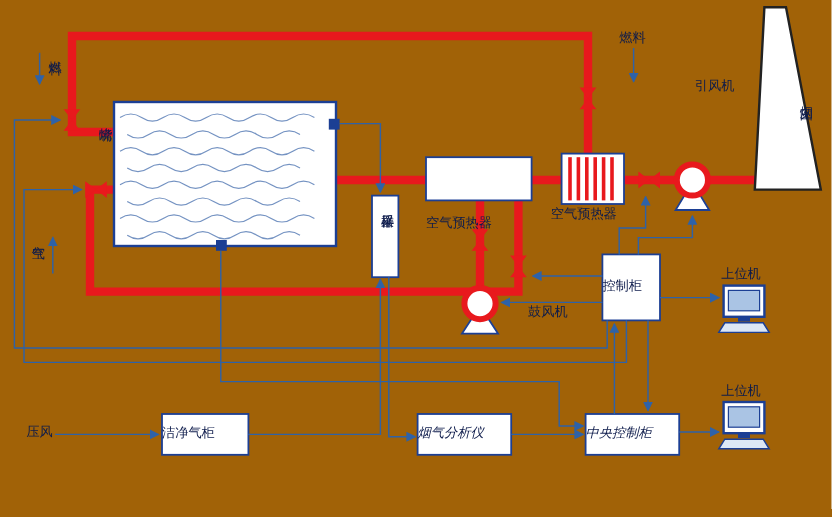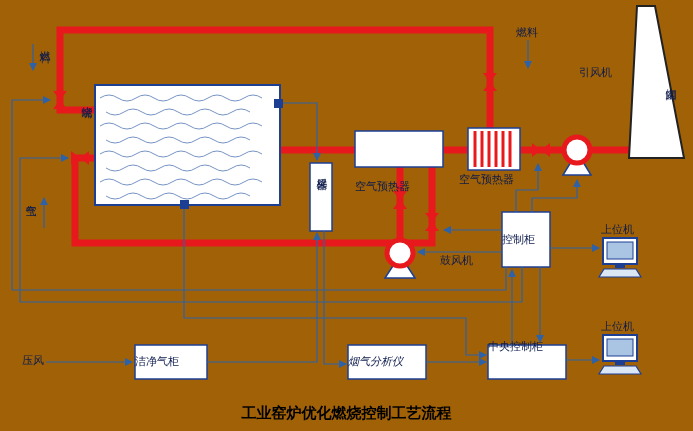--- a/index.html
+++ b/index.html
@@ -155,17 +155,16 @@
 <div class="lbl v" style="left:664px;top:80px;">烟囱</div>
 <div class="lbl" style="left:440px;top:254px;">鼓风机</div>
 <div class="lbl c" style="left:502px;top:233px;width:52px;">控制柜</div>
 
 <div class="lbl c" style="left:601px;top:223px;width:40px;">上位机</div>
 <div class="lbl c" style="left:601px;top:320px;width:40px;">上位机</div>
 
 <div class="lbl" style="left:22px;top:354px;">压风</div>
 <div class="lbl c" style="left:135px;top:355px;width:72px;">洁净气柜</div>
 <div class="lbl c" style="left:348px;top:355px;width:62px;font-style:italic;">烟气分析仪</div>
-<div class="lbl c" style="left:488px;top:340px;width:98px;">中央控制柜</div>
+<div class="lbl c" style="left:488px;top:355px;width:98px;font-style:italic;">中央控制柜</div>
 
-<div class="title">工业窑炉优化燃烧控制工艺流程</div>
 
 </div>
 
 </body></html>

